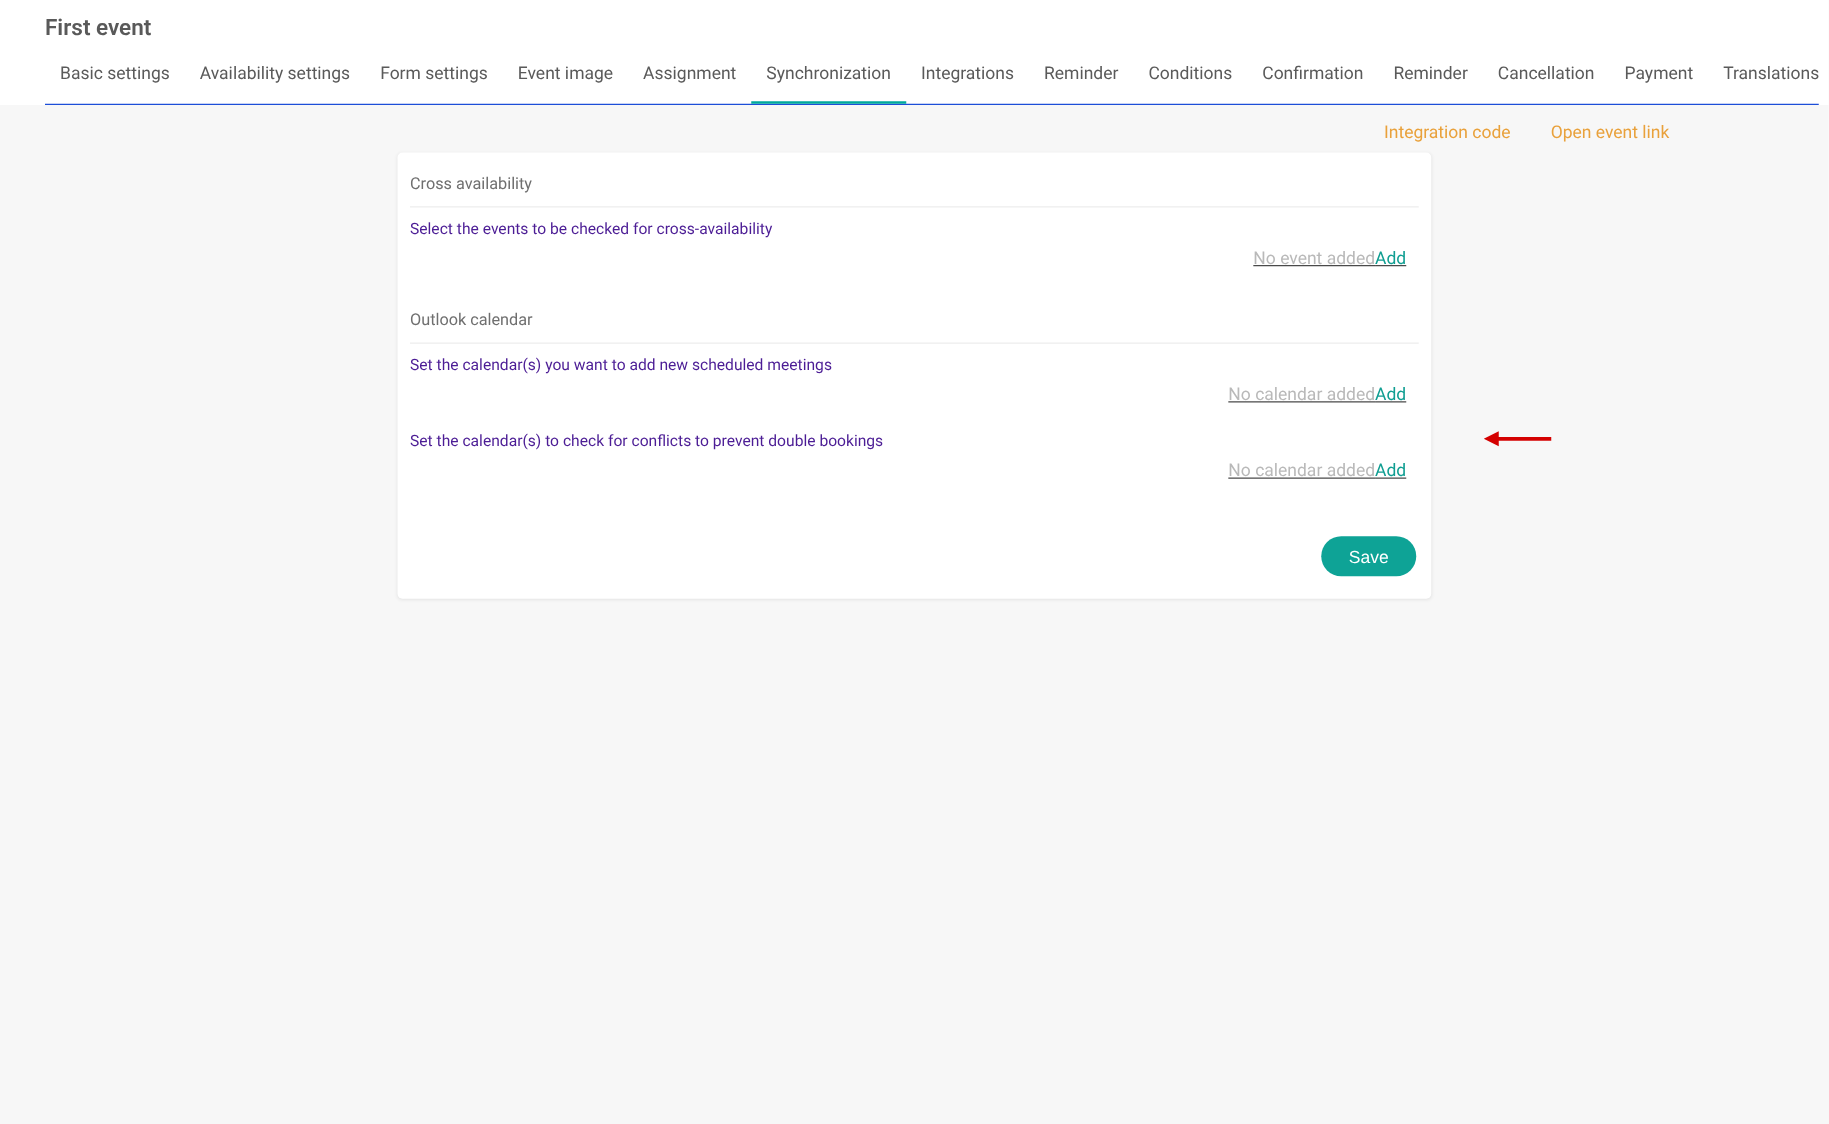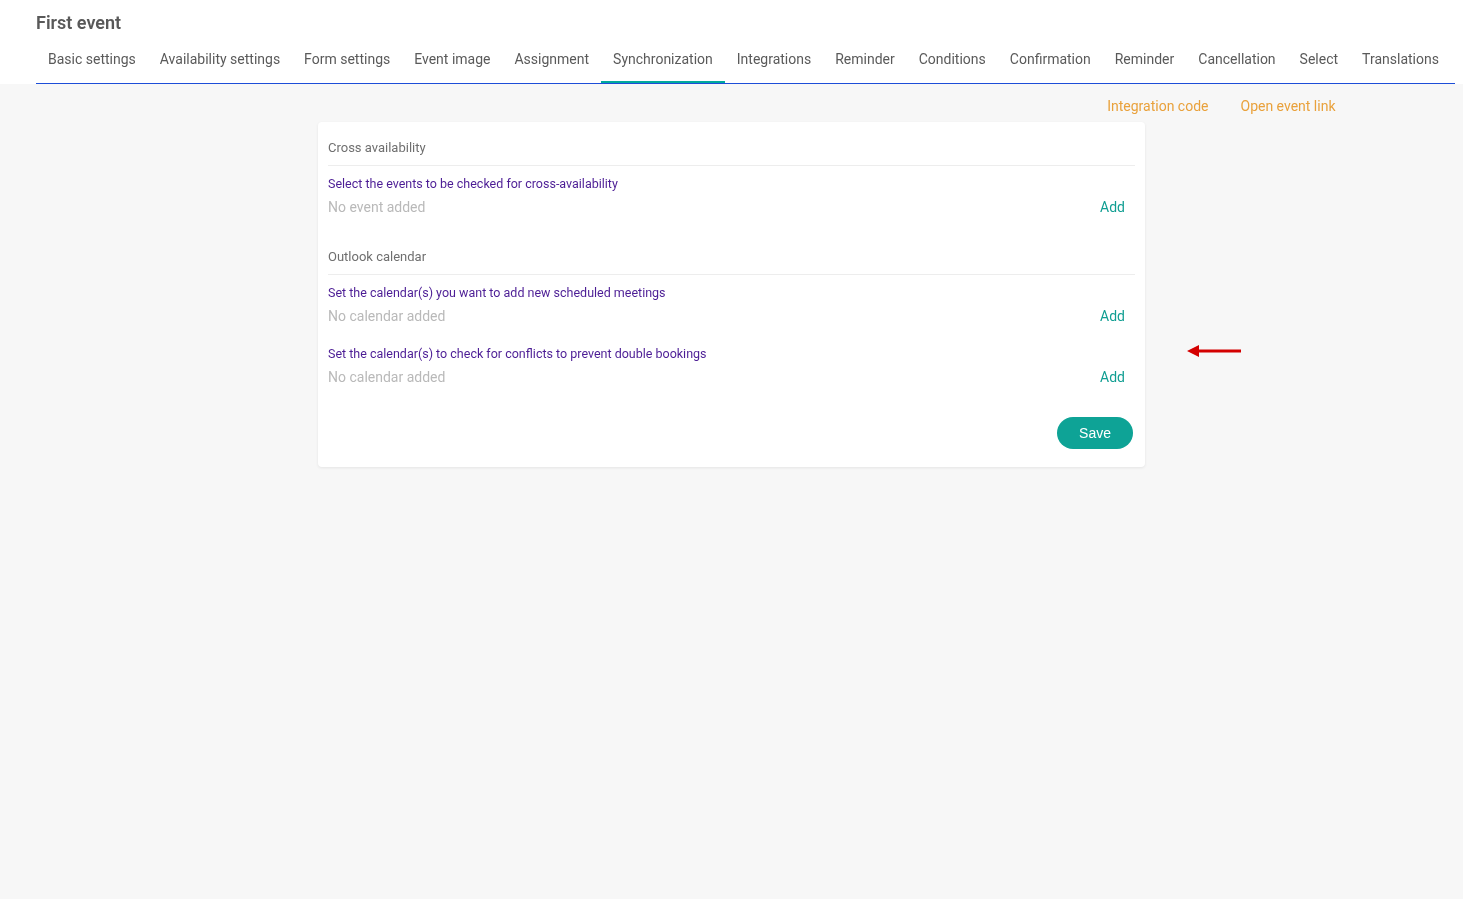--- a/index.html
+++ b/index.html
@@ -71,38 +71,39 @@
     margin-bottom: 10px;
   }
   .section-block { margin-bottom: 34px; }
   .subtext {
     font-size: 12.5px;
     color: #4c1d95;
     margin-bottom: 8px;
   }
   .row {
     display: flex;
-    justify-content: space-between;
+    justify-content: flex-end;
     align-items: center;
+    text-decoration: underline;
   }
   .placeholder-text {
     font-size: 14px;
     color: #b9b9b9;
   }
   .add-link {
     color: #109e92;
     font-size: 14px;
     cursor: pointer;
     padding-right: 10px;
   }
   .subblock { margin-bottom: 22px; }
   .save-row {
     display: flex;
     justify-content: flex-end;
-    margin-top: 32px;
+    margin-top: 44px;
     padding-right: 2px;
   }
   .save-btn {
     background: #0ea396;
     color: #fff;
     border: none;
     border-radius: 18px;
     padding: 8px 22px;
     font-size: 14px;
     cursor: pointer;
@@ -125,21 +126,21 @@
     <div class="tab">Form settings</div>
     <div class="tab">Event image</div>
     <div class="tab">Assignment</div>
     <div class="tab active">Synchronization</div>
     <div class="tab">Integrations</div>
     <div class="tab">Reminder</div>
     <div class="tab">Conditions</div>
     <div class="tab">Confirmation</div>
     <div class="tab">Reminder</div>
     <div class="tab">Cancellation</div>
-    <div class="tab">Select</div>
+    <div class="tab">Payment</div>
     <div class="tab">Translations</div>
   </div>
 </div>
 
 <div class="content-wrap">
   <div class="top-links">
     <span class="top-link">Integration code</span>
     <span class="top-link">Open event link</span>
   </div>
 

